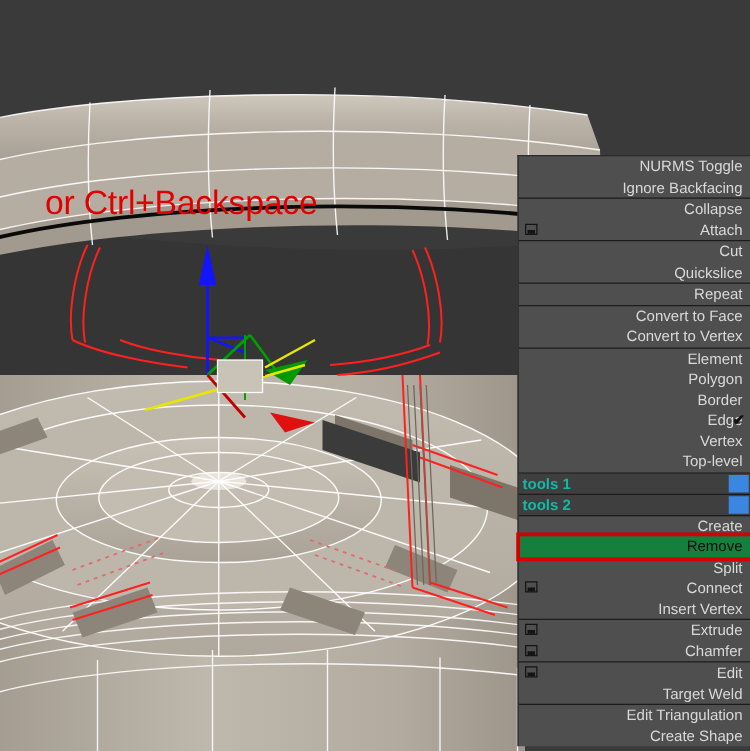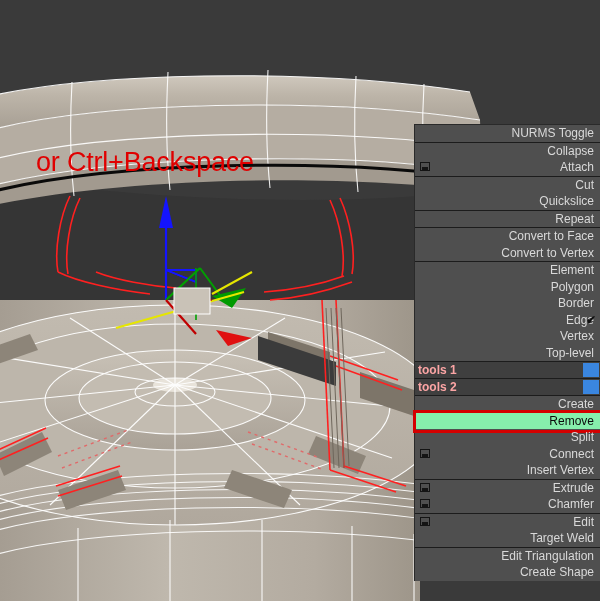--- a/index.html
+++ b/index.html
@@ -89,39 +89,39 @@
     background: #141414;
   }
 
   
   .mtitle {
     position: relative;
     height: 17px;
     line-height: 17px;
     background: #3f3f3f;
     border-bottom: 1px solid #1c1c1c;
-    color: #fca5a5;
+    color: #14b8a6;
     font-size: 12px;
     font-weight: bold;
     padding-left: 3px;
     text-align: left;
     white-space: nowrap;
   }
   .mtitle .tbtn {
     position: absolute;
     right: 1px;
     top: 1px;
     width: 16px;
     height: 14px;
     background: #3a86e0;
   }
 
   
   .mitem.sel {
-    background: #86efac;
+    background: #15803d;
     color: #0b0b0b;
   }
   #remove-outline {
     position: absolute;
     left: -2px;
     top: -3px;
     width: 190px;
     height: 23px;
     border: 3px solid #d40000;
     pointer-events: none;
@@ -306,20 +306,23 @@
 
     <div id="annotation">or Ctrl+Backspace</div>
   </div>
 
   <div id="quadmenu">
 
     <div class="mgroup">
       <div class="mitem">
         <span class="lbl">NURMS Toggle</span>
       </div>
+      <div class="mitem">
+        <span class="lbl">Ignore Backfacing</span>
+      </div>
     </div>
 
     <div class="mgroup">
       <div class="mitem">
         <span class="lbl">Collapse</span>
       </div>
       <div class="mitem">
         <span class="setbox"></span>
         <span class="lbl">Attach</span>
       </div>

